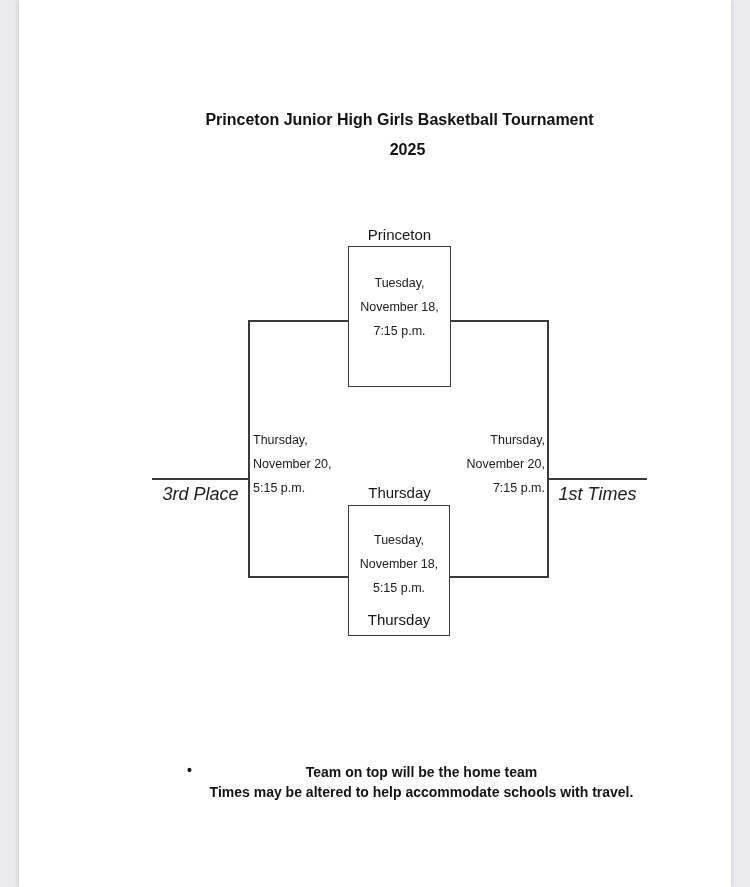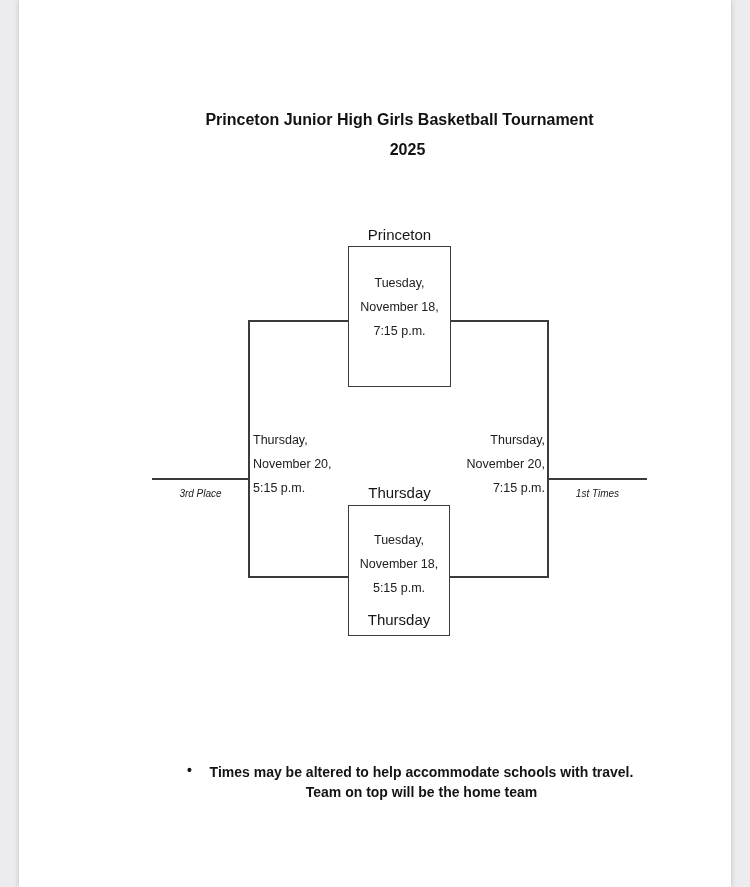--- a/index.html
+++ b/index.html
@@ -59,21 +59,21 @@
   }
   .game-time {
     color: #202020;
     font-size: 12.5px;
     line-height: 24px;
     white-space: pre-line;
   }
   .place-label {
     font-style: italic;
     color: #202020;
-    font-size: 10px;
+    font-size: 18px;
     line-height: 16px;
     text-align: center;
   }
   .footer-notes {
     top: 762px; left: 152px; width: 501px;
     text-align: center;
     font-size: 14px; font-weight: bold; color: #141414;
     line-height: 20px;
   }
   .footer-bullet {
@@ -124,18 +124,18 @@
 November 18,
 5:15 p.m.</div>
       <div class="abs team-name" style="bottom:5px; left:0; width:100%;">Thursday</div>
     </div>
 
     <div class="abs hline" style="left:230px; top:576px; width:99px;"></div>
     <div class="abs hline" style="left:431px; top:576px; width:98px;"></div>
 
     <div class="abs footer-bullet">•</div>
     <div class="abs footer-notes">
+      <div>Team on top will be the home team</div>
       <div>Times may be altered to help accommodate schools with travel.</div>
-      <div>Team on top will be the home team</div>
     </div>
 
   </div>
 </div>
 
 </body></html>

